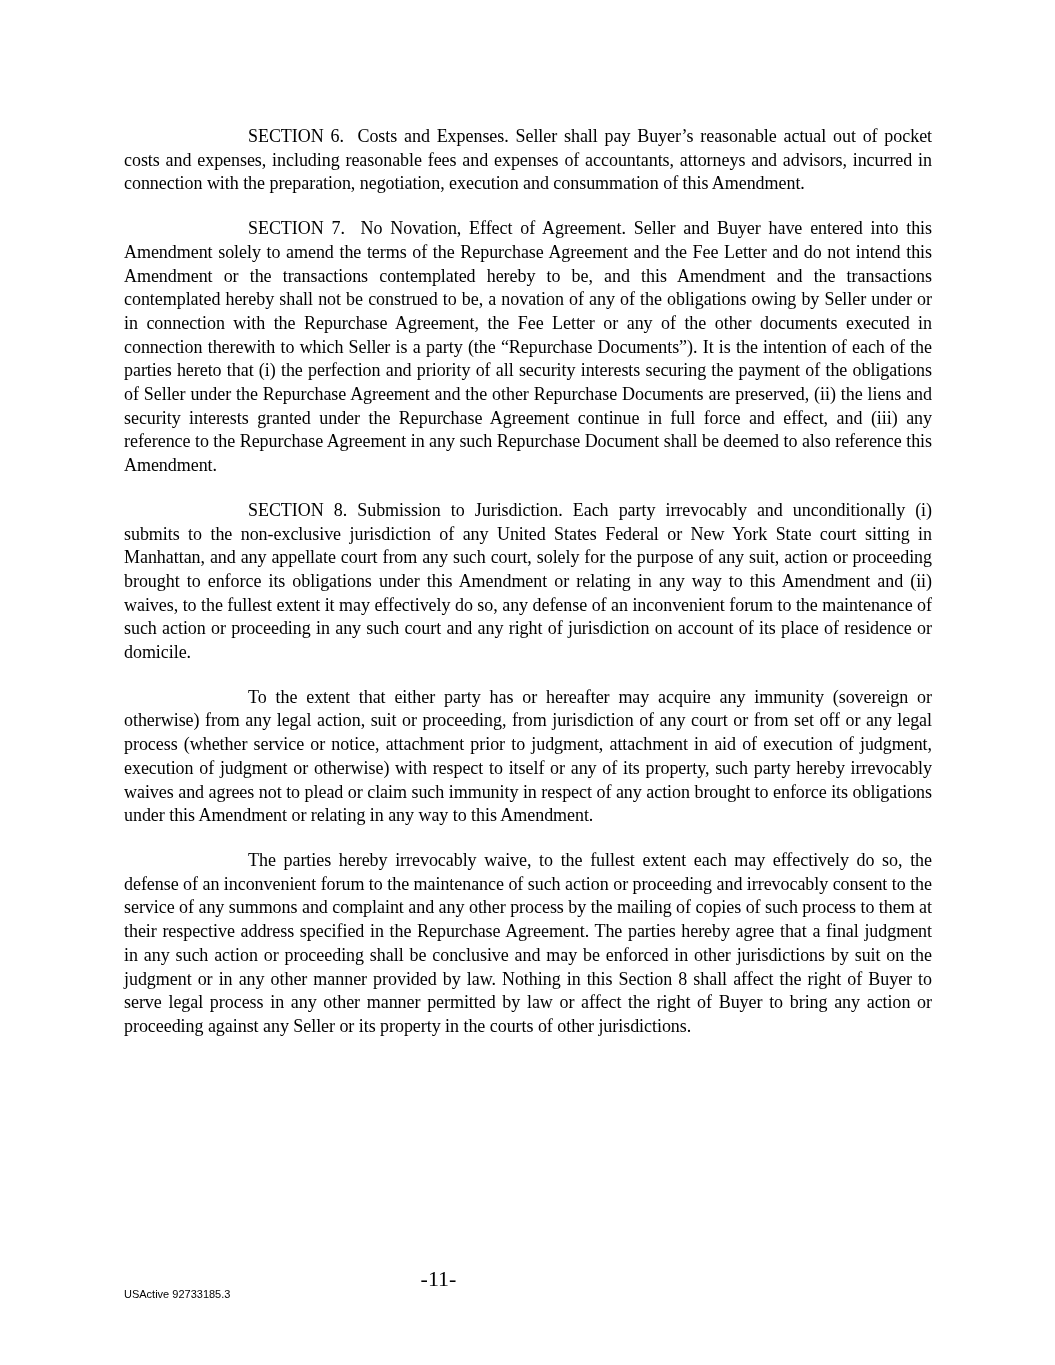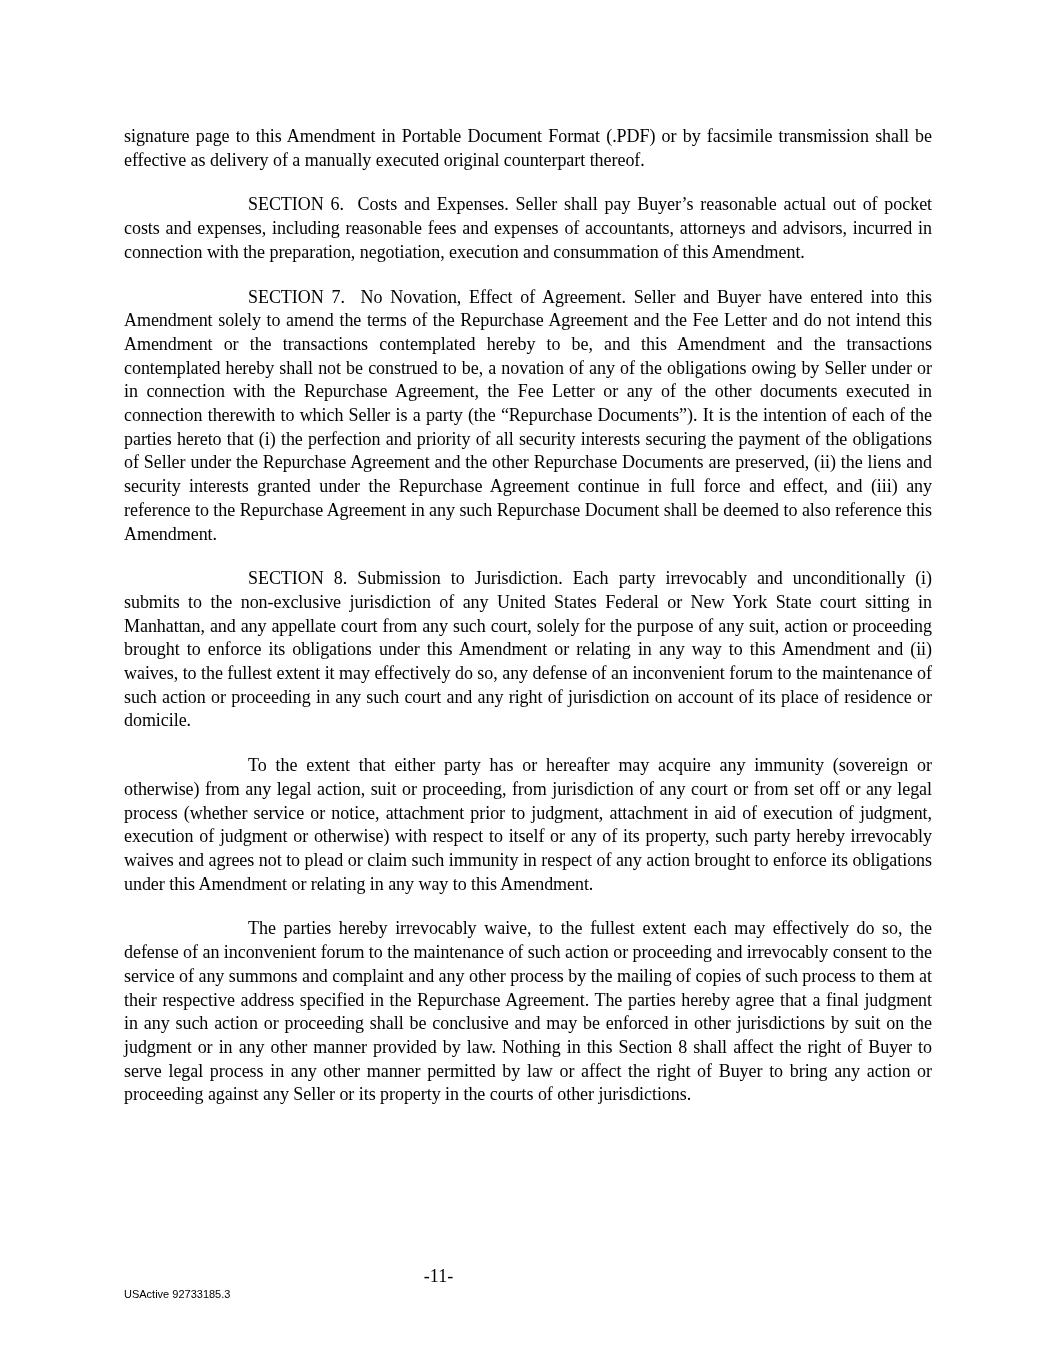--- a/index.html
+++ b/index.html
@@ -36,37 +36,36 @@
     }
     .u {
       text-underline-offset: 2px;
     }
     .page-number {
       position: absolute;
       left: 0;
       width: 877px;
       top: 1266px;
       text-align: center;
-      font-size: 18px;
+      font-size: 22px;
       font-family: "Liberation Serif", serif;
     }
     .doc-id {
       position: absolute;
       left: 124px;
       top: 1288px;
       font-size: 11px;
       font-family: "Liberation Sans", "DejaVu Sans", sans-serif;
     }
   </style>
 </head>
 <body>
 
 <div class="page">
 
-  <p class="para"><span>signature page to this Amendment in Portable Document Format (.PDF) or by facsimile transmission shall be effective as delivery of a manually executed original counterpart thereof.</span></p>
 
   <p class="para indent"><span class="sec-num">SECTION 6.</span>&nbsp; <span class="u">Costs and Expenses</span><span>.</span><span>  Seller shall pay Buyer’s reasonable actual out of pocket costs and expenses, including reasonable fees and expenses of accountants, attorneys and advisors, incurred in connection with the preparation, negotiation, execution and consummation of this Amendment.</span></p>
 
   <p class="para indent"><span class="sec-num">SECTION 7.</span>&nbsp; <span class="u">No Novation, Effect of Agreement</span><span>.</span><span>  Seller and Buyer have entered into this Amendment solely to amend the terms of the Repurchase Agreement and the Fee Letter and do not intend this Amendment or the transactions contemplated hereby to be, and this Amendment and the transactions contemplated hereby shall not be construed to be, a novation of any of the obligations owing by Seller under or in connection with the Repurchase Agreement, the Fee Letter or any of the other documents executed in connection therewith to which Seller is a party (the “</span><span class="u">Repurchase Documents</span><span>”).  It is the intention of each of the parties hereto that (i)&nbsp;the perfection and priority of all security interests securing the payment of the obligations of Seller under the Repurchase Agreement and the other Repurchase Documents are preserved, (ii)&nbsp;the liens and security interests granted under the Repurchase Agreement continue in full force and effect, and (iii)&nbsp;any reference to the Repurchase Agreement in any such Repurchase Document shall be deemed to also reference this Amendment.</span></p>
 
   <p class="para indent"><span class="sec-num">SECTION 8.</span> <span class="u">Submission to Jurisdiction</span><span>.</span><span>  Each party irrevocably and unconditionally (i) submits to the non-exclusive jurisdiction of any United States Federal or New York State court sitting in Manhattan, and any appellate court from any such court, solely for the purpose of any suit, action or proceeding brought to enforce its obligations under this Amendment or relating in any way to this Amendment and (ii) waives, to the fullest extent it may effectively do so, any defense of an inconvenient forum to the maintenance of such action or proceeding in any such court and any right of jurisdiction on account of its place of residence or domicile.</span></p>
 
   <p class="para indent"><span>To the extent that either party has or hereafter may acquire any immunity (sovereign or otherwise) from any legal action, suit or proceeding, from jurisdiction of any court or from set off or any legal process (whether service or notice, attachment prior to judgment, attachment in aid of execution of judgment, execution of judgment or otherwise) with respect to itself or any of its property, such party hereby irrevocably waives and agrees not to plead or claim such immunity in respect of any action brought to enforce its obligations under this Amendment or relating in any way to this Amendment.</span></p>
 
   <p class="para indent"><span>The parties hereby irrevocably waive, to the fullest extent each may effectively do so, the defense of an inconvenient forum to the maintenance of such action or proceeding and irrevocably consent to the service of any summons and complaint and any other process by the mailing of copies of such process to them at their respective address specified in the Repurchase Agreement.  The parties hereby agree that a final judgment in any such action or proceeding shall be conclusive and may be enforced in other jurisdictions by suit on the judgment or in any other manner provided by law.  Nothing in this </span><span class="u">Section 8</span><span> shall affect the right of Buyer to serve legal process in any other manner permitted by law or affect the right of Buyer to bring any action or proceeding against any Seller or its property in the courts of other jurisdictions.</span></p>

